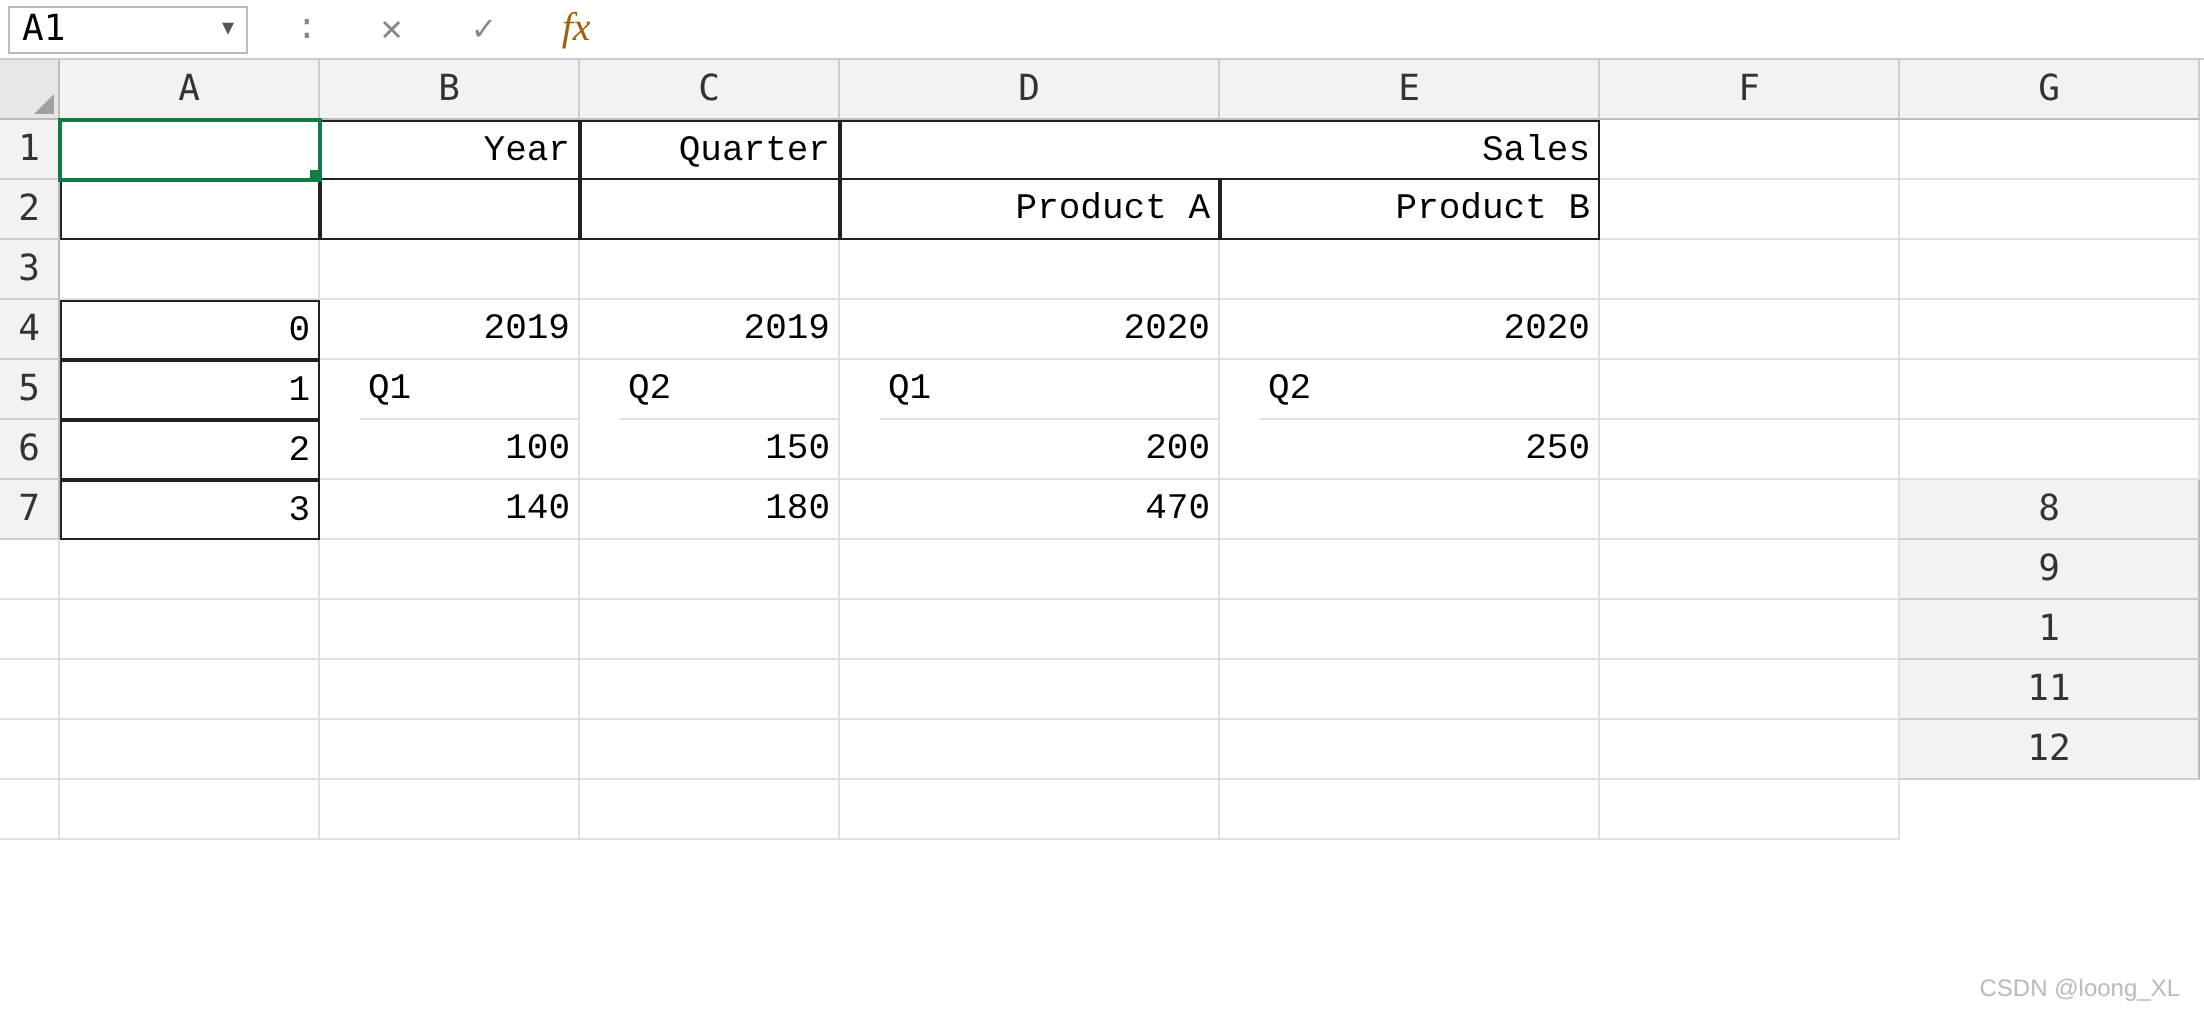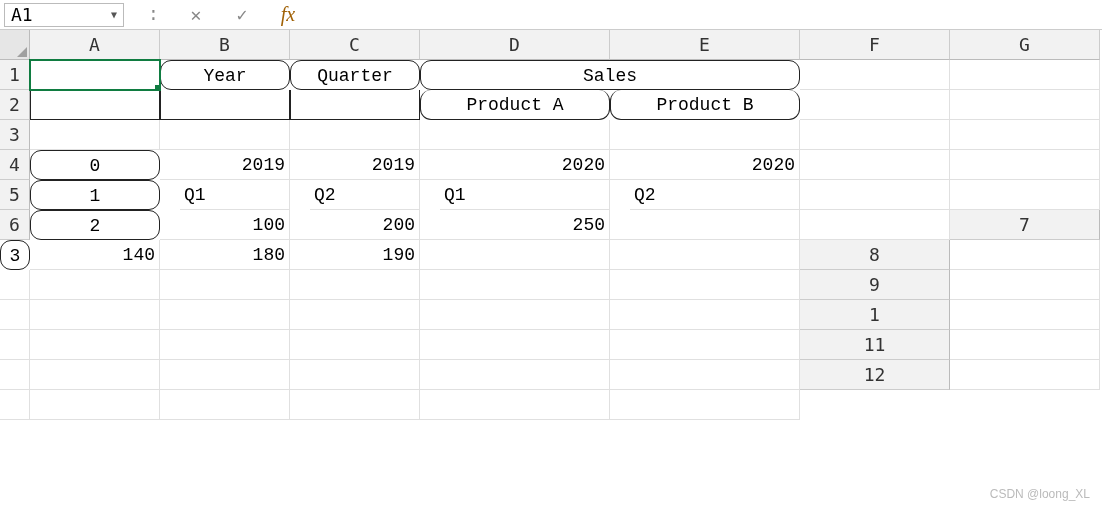--- a/index.html
+++ b/index.html
@@ -95,21 +95,21 @@
     .cell {
       border-right: 1px solid #e0e0e0;
       border-bottom: 1px solid #e0e0e0;
       padding: 0 4px;
       line-height: 30px;
       white-space: nowrap;
       overflow: hidden;
       position: relative;
     }
     .t-right { text-align: right; }
-    .t-center { text-align: center; border-radius: 11px; }
+    .t-center { text-align: right; }
     .t-left { text-align: left; margin-left: 20px; }
     .b-all { border: 1px solid #222 !important; }
     .b-top { border-top: 1px solid #222 !important; }
     .b-bottom { border-bottom: 1px solid #222 !important; }
     .b-left { border-left: 1px solid #222 !important; }
     .b-right { border-right: 1px solid #222 !important; }
     .active-cell {
       outline: 2px solid #107c41;
       outline-offset: -1px;
       z-index: 2;
@@ -202,30 +202,31 @@
   <div class="cell t-left">Q1</div>
   <div class="cell t-left">Q2</div>
   <div class="cell t-left">Q1</div>
   <div class="cell t-left">Q2</div>
   <div class="cell"></div>
   <div class="cell"></div>
 
   <div class="row-head">6</div>
   <div class="cell t-center b-all">2</div>
   <div class="cell t-right">100</div>
+  <div class="cell t-right">150</div>
   <div class="cell t-right">200</div>
   <div class="cell t-right">250</div>
   <div class="cell"></div>
   <div class="cell"></div>
 
   <div class="row-head">7</div>
   <div class="cell t-center b-all">3</div>
   <div class="cell t-right">140</div>
   <div class="cell t-right">180</div>
-  <div class="cell t-right">190</div>
+  <div class="cell t-right">470</div>
   <div class="cell"></div>
   <div class="cell"></div>
 
   <div class="row-head">8</div>
   <div class="cell"></div>
     <div class="cell"></div>
     <div class="cell"></div>
     <div class="cell"></div>
     <div class="cell"></div>
     <div class="cell"></div>

